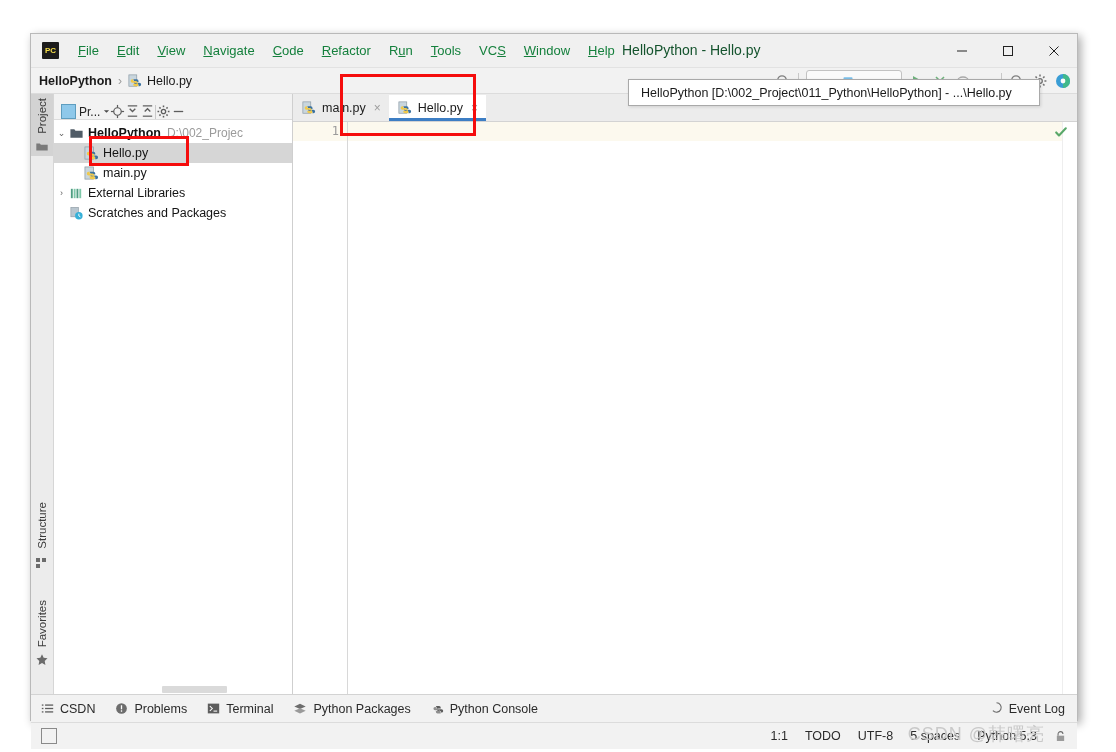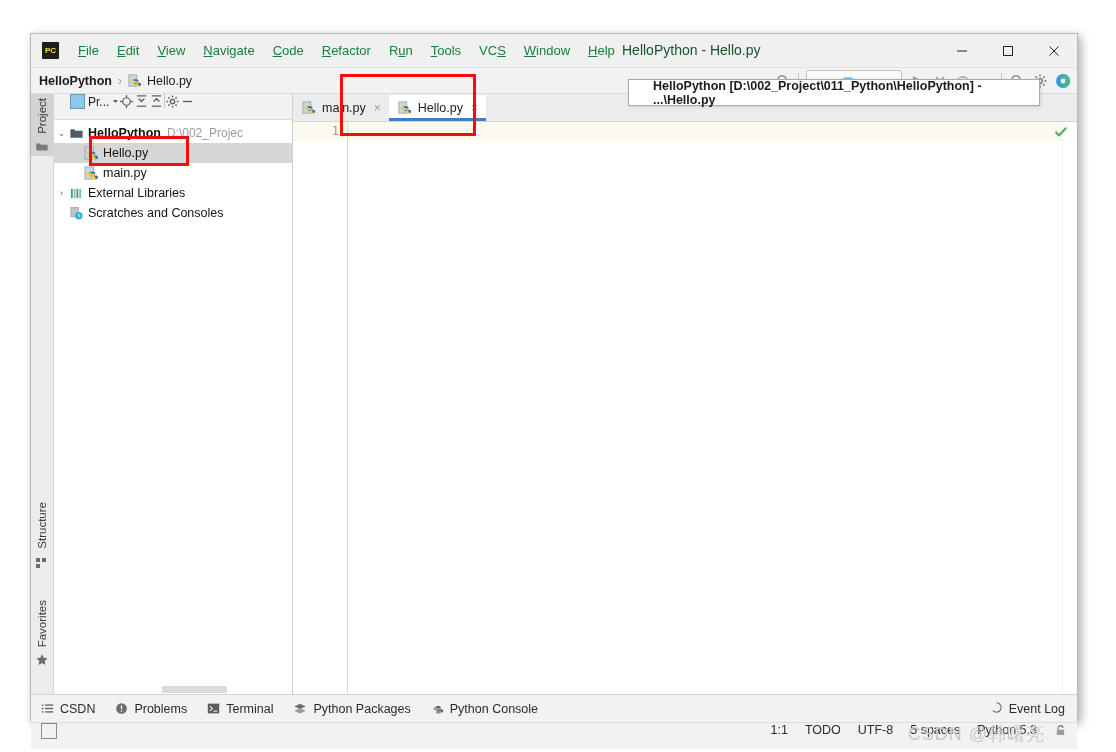--- a/index.html
+++ b/index.html
@@ -151,22 +151,22 @@
     border-right: 1px solid #cfcfcf;
     display: flex;
     flex-direction: column;
     position: relative;
   }
   #panel-toolbar {
     height: 25px;
     background: #f2f2f2;
     border-bottom: 1px solid #dcdcdc;
     display: flex;
-    align-items: flex-start;
-    padding-left: 16px;
+    align-items: flex-end;
+    padding-left: 7px;
   }
   .pt-label { font-size: 12px; color: #222; display:flex; align-items:center; gap:3px; }
   .pt-sq { width:13px;height:13px;background:#8ec8ea;border:1px solid #5e9dbf; }
   .pt-ic { width: 15px; height: 15px; display:block; }
   .pt-div { width:1px; height:14px; background:#c9c9c9; }
 
   #tree { position: relative; padding-top: 3px; flex: 1; overflow: hidden; }
   .trow {
     height: 20px;
     display: flex;
@@ -304,20 +304,21 @@
     display: flex; align-items: center; gap: 6px;
     font-size: 12.5px; color: #2b2b2b;
   }
 
   
   #statusbar {
     height: 26px;
     background: #f2f2f2;
     border-top: 1px solid #dcdcdc;
     display: flex;
+    align-items: center;
     position: relative;
   }
   .sb-leftbox {
     width: 14px; height: 14px;
     border: 1px solid #8a8a8a;
     margin-left: 10px;
   }
   #status-right {
     position: absolute;
     right: 10px;
@@ -339,26 +340,25 @@
   
   #tooltip {
     position: absolute;
     left: 628px; top: 79px;
     width: 412px; height: 27px;
     background: #ffffff;
     border: 1px solid #a9a9a9;
     z-index: 60;
     display: flex;
     align-items: center;
-    padding-left: 24px;
+    padding-left: 12px;
     font-size: 12.5px;
     color: #1a1a1a;
     box-sizing: border-box;
     box-shadow: 1px 1px 3px rgba(0,0,0,0.12);
-    font-weight: bold;
   }
 
   
   #watermark {
     position: absolute;
     right: 12px; bottom: 6px;
     font-size: 18px;
     color: #c9c9c9;
     letter-spacing: 1px;
   }
@@ -630,21 +630,21 @@
 
           <div class="trow">
             <span class="twist"></span>
             <span class="ticon">
               <svg width="15" height="15" viewBox="0 0 16 16">
                 <rect x="2" y="1.5" width="8" height="10" fill="#b9c6cf" stroke="#8d9ba5" stroke-width="0.7"></rect>
                 <circle cx="10.5" cy="10.5" r="4" fill="#36b0d8"></circle>
                 <path d="M10.5 8.2v2.4l1.7 1" stroke="#fff" stroke-width="1" fill="none"></path>
               </svg>
             </span>
-            <span class="tlabel">Scratches and Consoles</span>
+            <span class="tlabel">Scratches and Packages</span>
           </div>
 
           <div class="panel-hscroll">
             <div class="thumb"></div>
           </div>
         </div>
       </div>
 
       <div id="editor-area">
 

